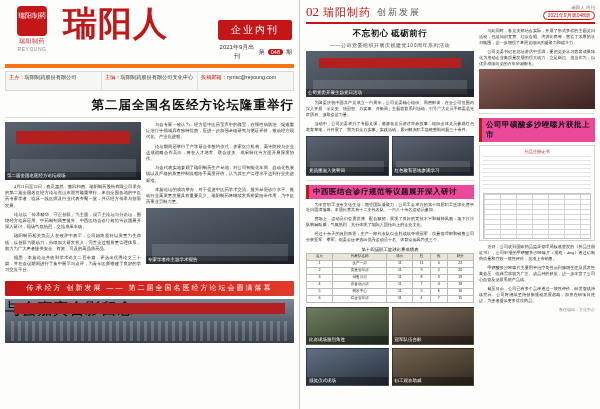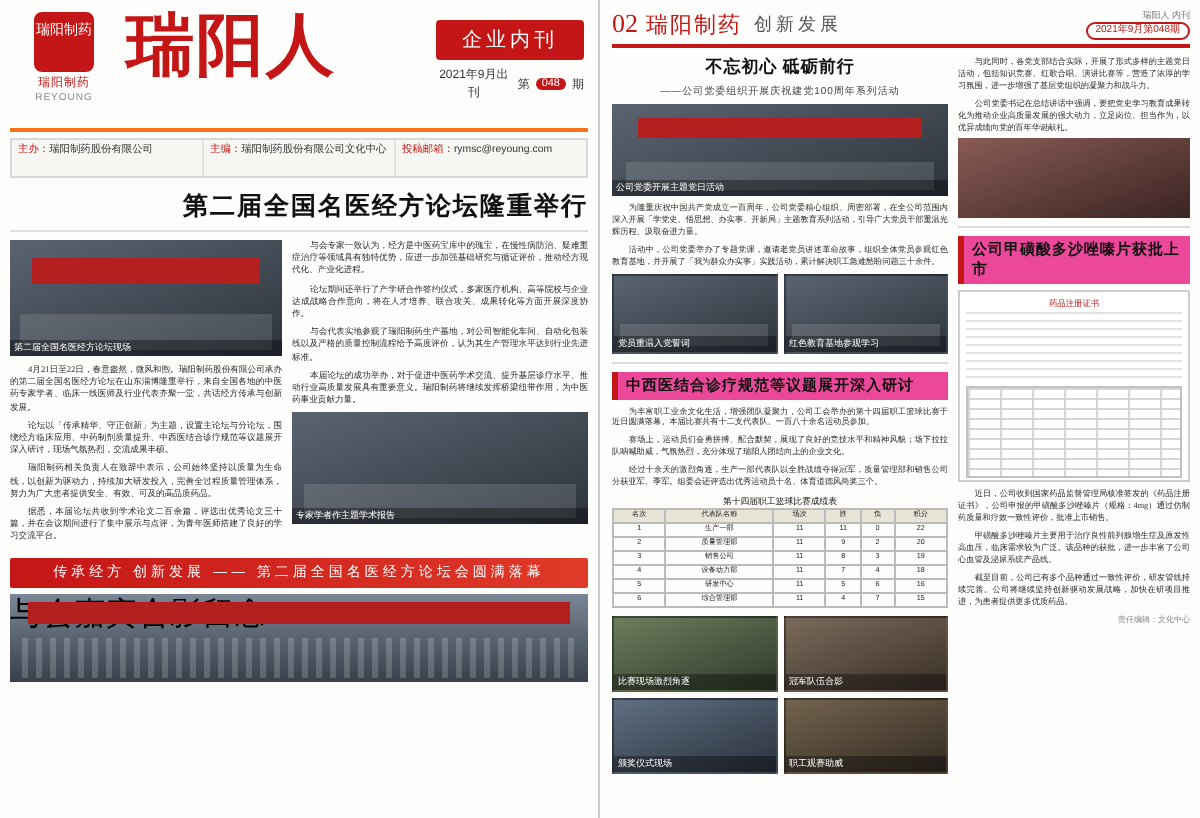--- a/index.html
+++ b/index.html
@@ -25,21 +25,21 @@
     width: 300px; height: 409px;
     background: #fdfdfb;
     box-sizing: border-box;
     padding: 4px 5px;
     border-right: 1px solid #c9c9c9;
   }
 
   .masthead {
     position: relative;
     height: 58px;
-    border-bottom: 2px solid #f97316;
+    border-bottom: 4px solid #f97316;
     padding-bottom: 2px;
   }
   .logo-block {
     position: absolute;
     left: 0; top: 2px;
     width: 54px;
     text-align: center;
   }
   .logo-mark {
     width: 30px; height: 30px;
@@ -69,21 +69,21 @@
     left: 58px; top: 0px;
     font-family: "Liberation Serif", serif;
     font-size: 34px;
     font-weight: bold;
     color: #c41616;
     line-height: 40px;
     letter-spacing: 1px;
   }
   .badge-box {
     position: absolute;
-    right: 2px; top: 6px;
+    right: 2px; top: 16px;
     width: 74px;
     text-align: center;
   }
   .badge-main {
     background: #c41616;
     color: #fff;
     font-size: 10px;
     padding: 3px 0;
     letter-spacing: 2px;
     border-radius: 2px;

